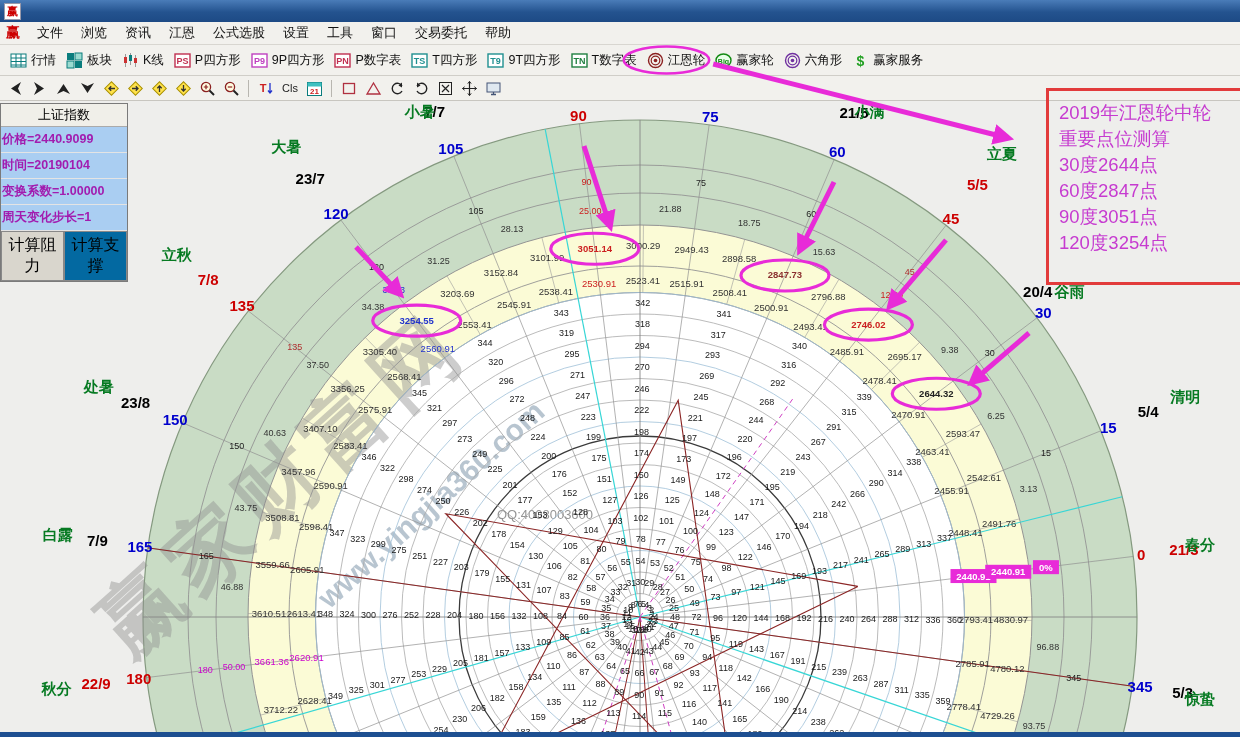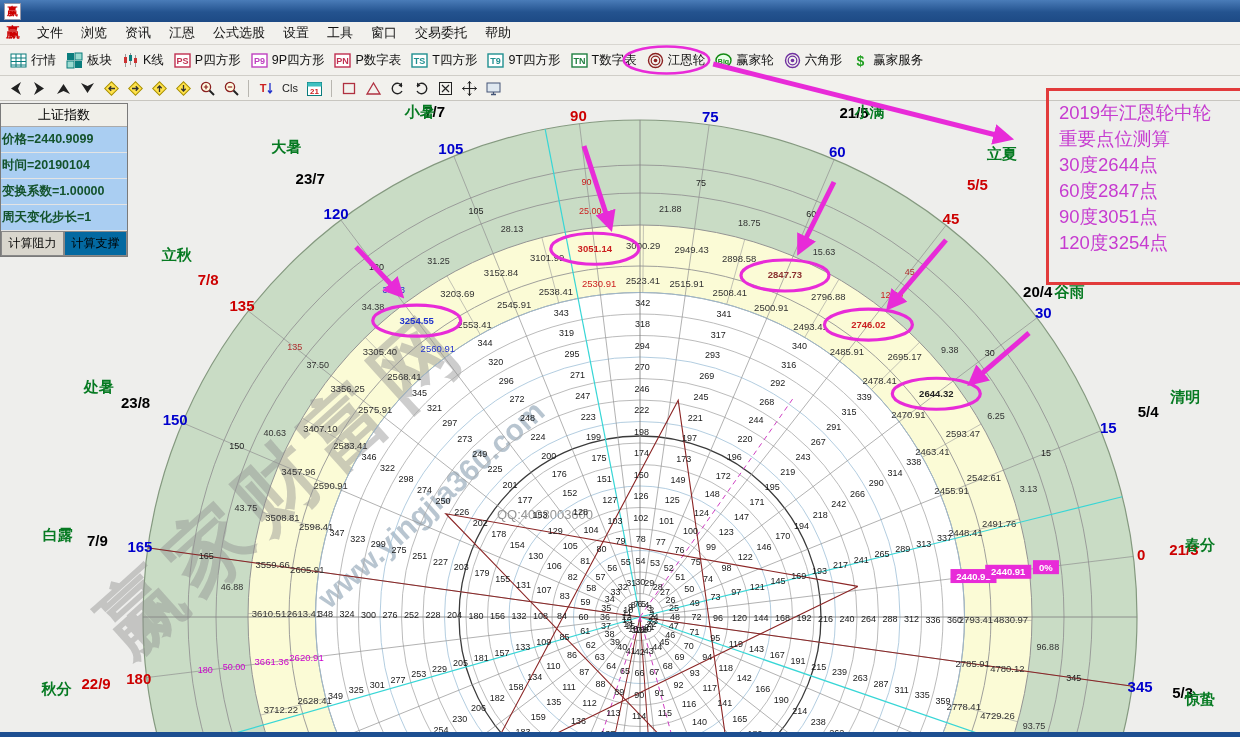--- a/index.html
+++ b/index.html
@@ -13,23 +13,23 @@
 #toolbar1{position:absolute;top:45px;height:31px;left:0;right:0;background:#f2f1ed;border-bottom:1px solid #d0cec8;display:flex;align-items:center;padding-left:6px;z-index:20;font-size:12.5px;color:#111}
 .tb1-item{display:flex;align-items:center;gap:4px;padding:2px 4px;margin-right:2px;cursor:default}
 #toolbar2{position:absolute;top:76px;height:25px;left:0;right:0;background:#f2f1ed;border-bottom:1px solid #c8c6c0;display:flex;align-items:center;padding-left:4px;gap:2px;z-index:20}
 .tb2-item{width:22px;height:20px;display:flex;align-items:center;justify-content:center;font-size:11px;color:#222;cursor:default}
 .sep{width:1px;height:17px;background:#b8b6b0;margin:0 4px}
 #wheel-canvas{position:absolute;inset:0;z-index:1}
 #wheel-svg{position:absolute;top:0;left:0}
 #overlay-svg{position:absolute;top:0;left:0;z-index:50;pointer-events:none}
 #info-panel{position:absolute;top:103px;left:0;width:128px;z-index:15;font-size:13px;border:1px solid #7a7a7a;background:#f0efe9}
 #info-panel .hd{text-align:center;padding:2px 0;border-bottom:1px solid #aaa;color:#000}
-.ip-row{background:#aacef2;color:#14532d;font-weight:bold;font-size:12.5px;padding:4px 1px;border-bottom:1px solid #e4e4e4;white-space:nowrap;overflow:hidden}
+.ip-row{background:#aacef2;color:#a21caf;font-weight:bold;font-size:12.5px;padding:4px 1px;border-bottom:1px solid #e4e4e4;white-space:nowrap;overflow:hidden}
 .ip-btns{display:flex}
-.ip-btn{flex:1;text-align:center;font-size:12px;padding:3px 0;border:1px solid #888;background:#d9d6cd;cursor:default}
+.ip-btn{flex:1;text-align:center;font-size:16px;padding:3px 0;border:1px solid #888;background:#d9d6cd;cursor:default}
 .ip-btn.active{background:#0369a1}
 #annotation-box{position:absolute;left:1046px;top:88px;width:224px;height:197px;border:3px solid #e23b3b;z-index:40;padding:9px 2px 0 10px;color:#c63bd0;font-size:18.5px;line-height:26px;font-weight:500}
 #bottombar{position:absolute;left:0;right:0;bottom:0;height:5px;background:#1d4f91;z-index:60}
 svg text{font-family:"Liberation Sans","DejaVu Sans",sans-serif}
 </style>
 </head>
 <body>
 
 <div id="titlebar">
   <span class="logo">赢</span>

